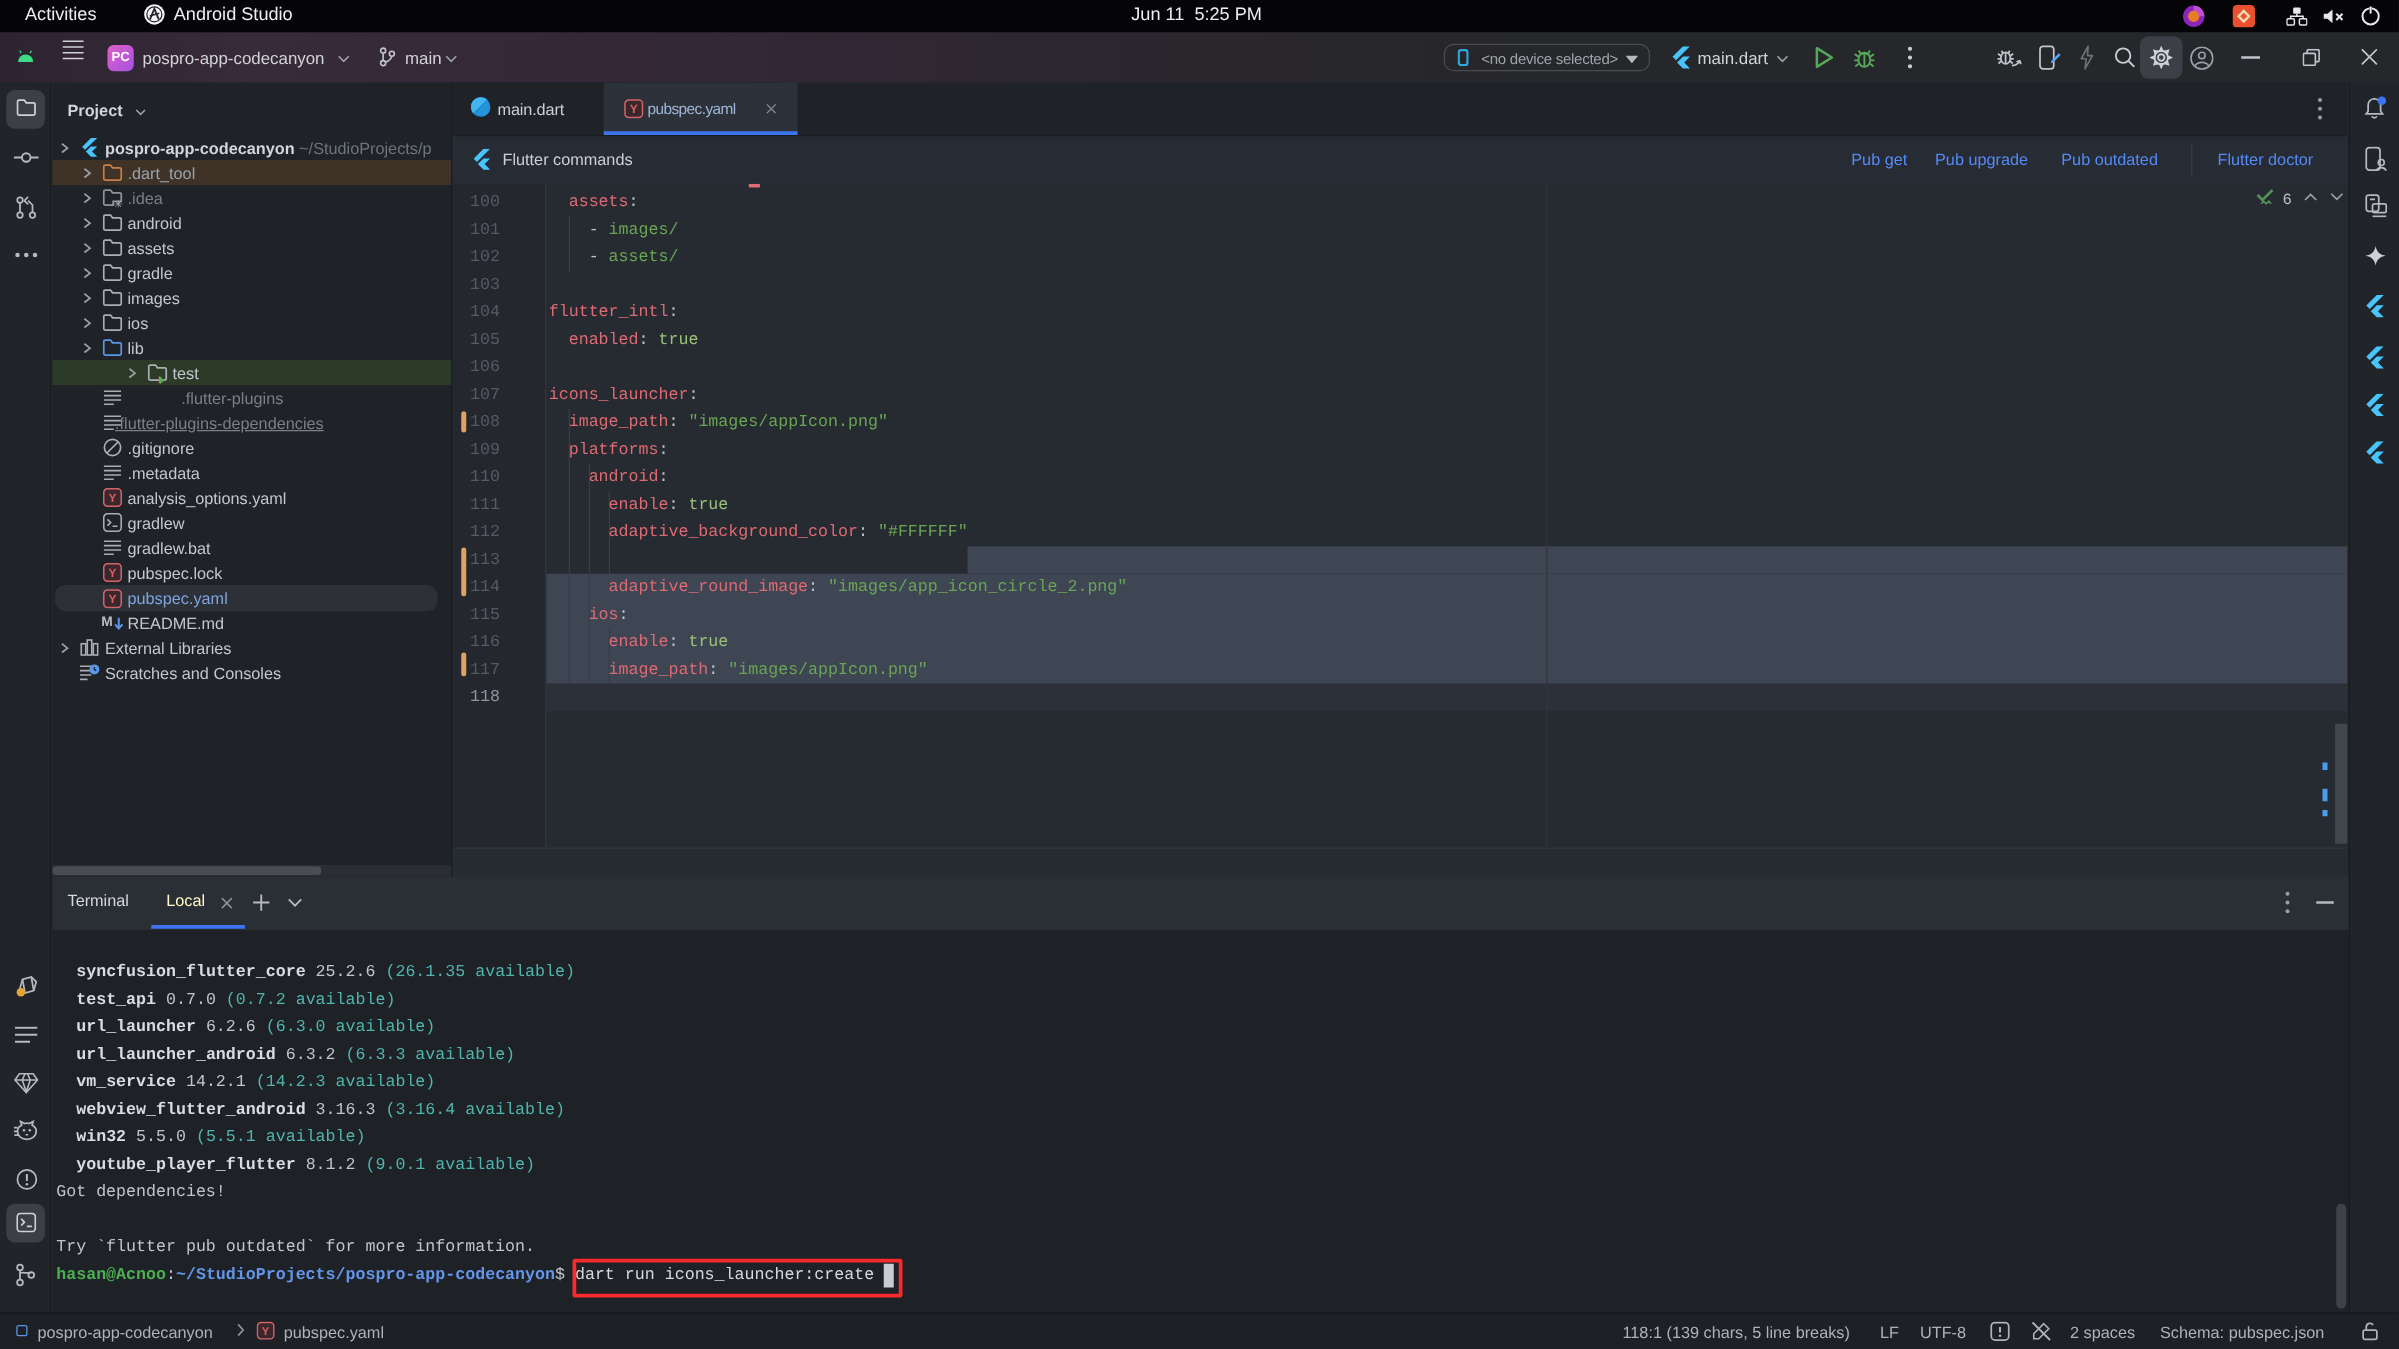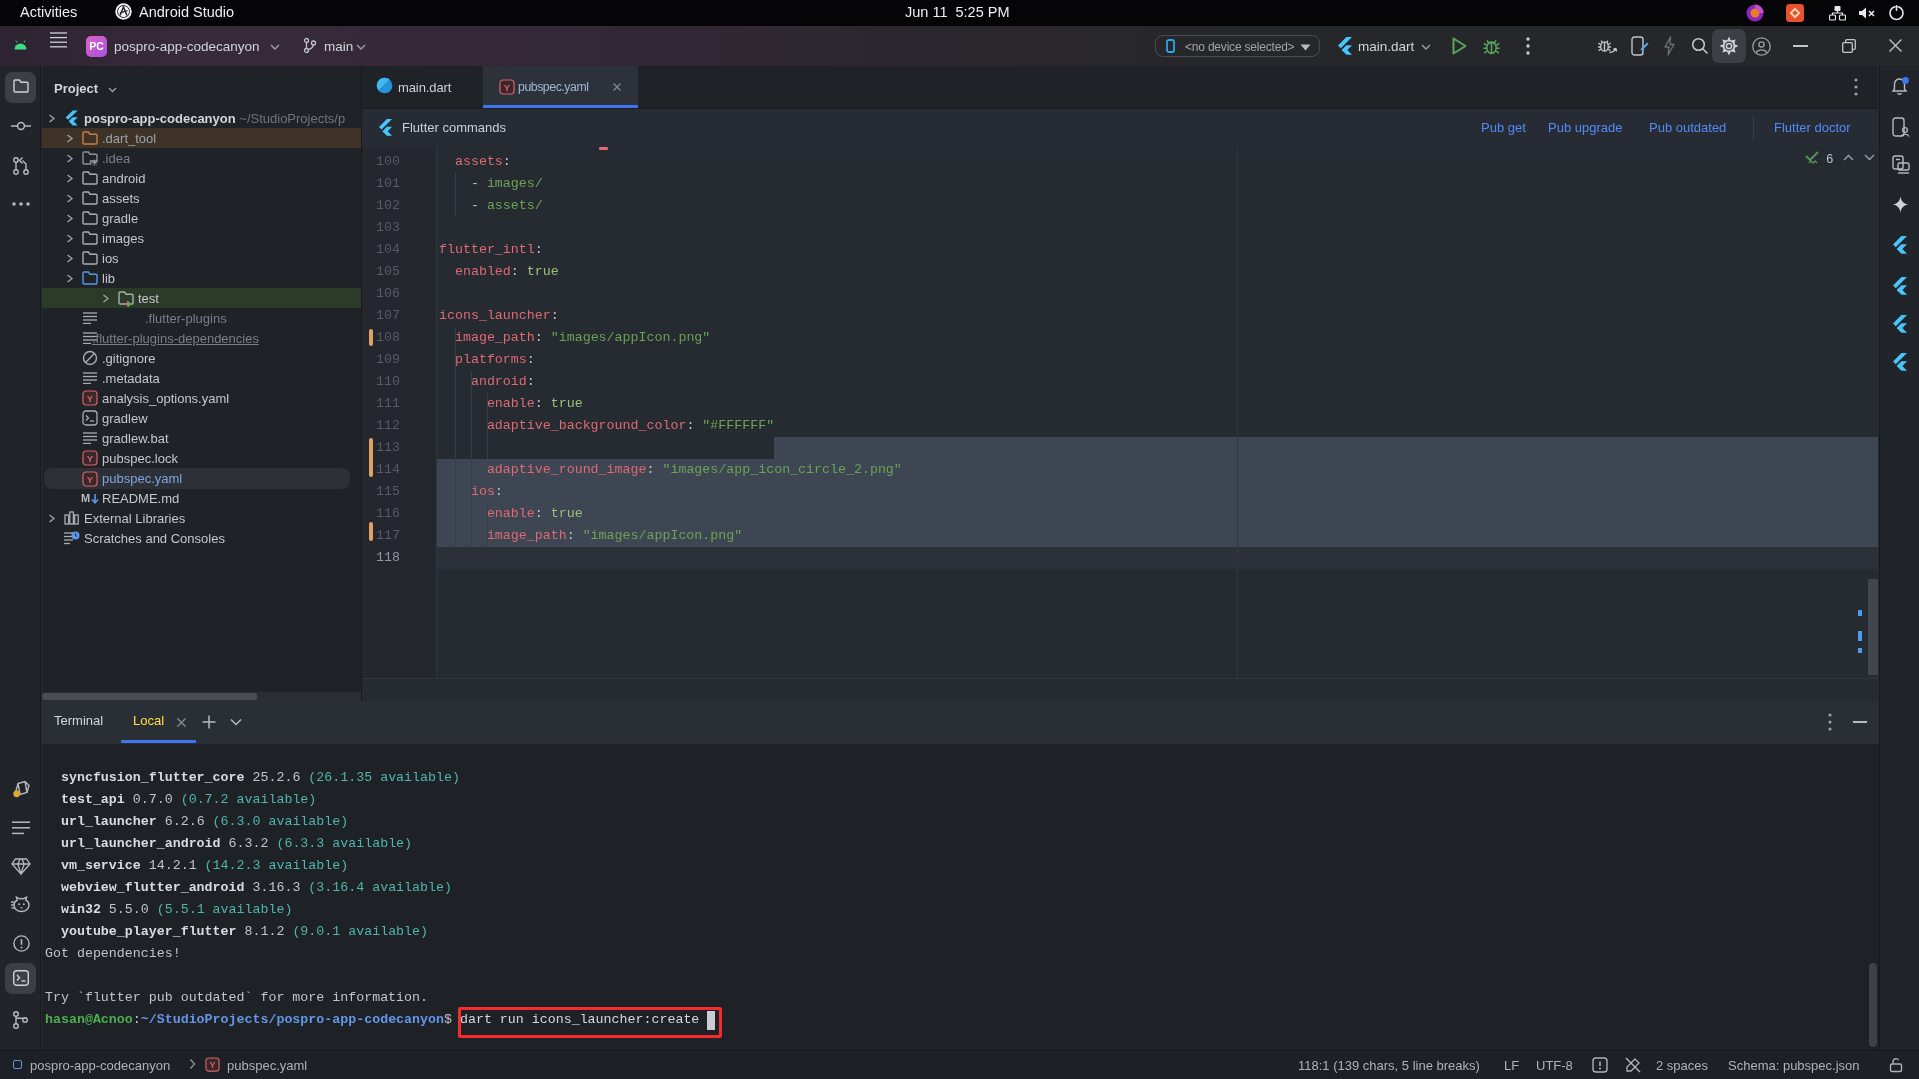--- a/index.html
+++ b/index.html
@@ -832,21 +832,21 @@
           <path d="M9.4 0 L1 8.4 L3.8 11.2 L15 0 Z" fill="#47C5FB"></path>
           <path d="M9.4 8.2 L4.6 13 L9.4 17.8 L15 17.8 L10.4 13 L15 8.2 Z" fill="#47C5FB"></path>
           <path d="M4.6 13 L7.2 15.6 L9.4 17.8 Z" fill="#00569E"></path>
         </svg>
       </span>
   </div>
 
   <div id="terminal" class="abs">
     <div id="termhead">
       <span class="abs" style="left:12px; top:12px; font-size:13px; font-weight:normal; color:#D5D8DD;">Terminal</span>
-      <span class="abs" style="left:91px; top:12px; font-size:13px; color:#fde047;">Local</span>
+      <span class="abs" style="left:91px; top:12px; font-size:13px; color:#fef9c3;">Local</span>
       <span class="abs" style="left:134px; top:16px;">
           <svg width="11" height="11" viewBox="0 0 11 11">
             <path d="M1.5 1.5 L9.5 9.5 M9.5 1.5 L1.5 9.5" stroke="#8C9198" stroke-width="1.2"></path>
           </svg>
         </span>
       <span class="abs" style="left:160px; top:14px;">
           <svg width="14" height="14" viewBox="0 0 14 14">
             <path d="M7 0.5 V13.5 M0.5 7 H13.5" stroke="#B6BAC0" stroke-width="1.5"></path>
           </svg>
         </span>

